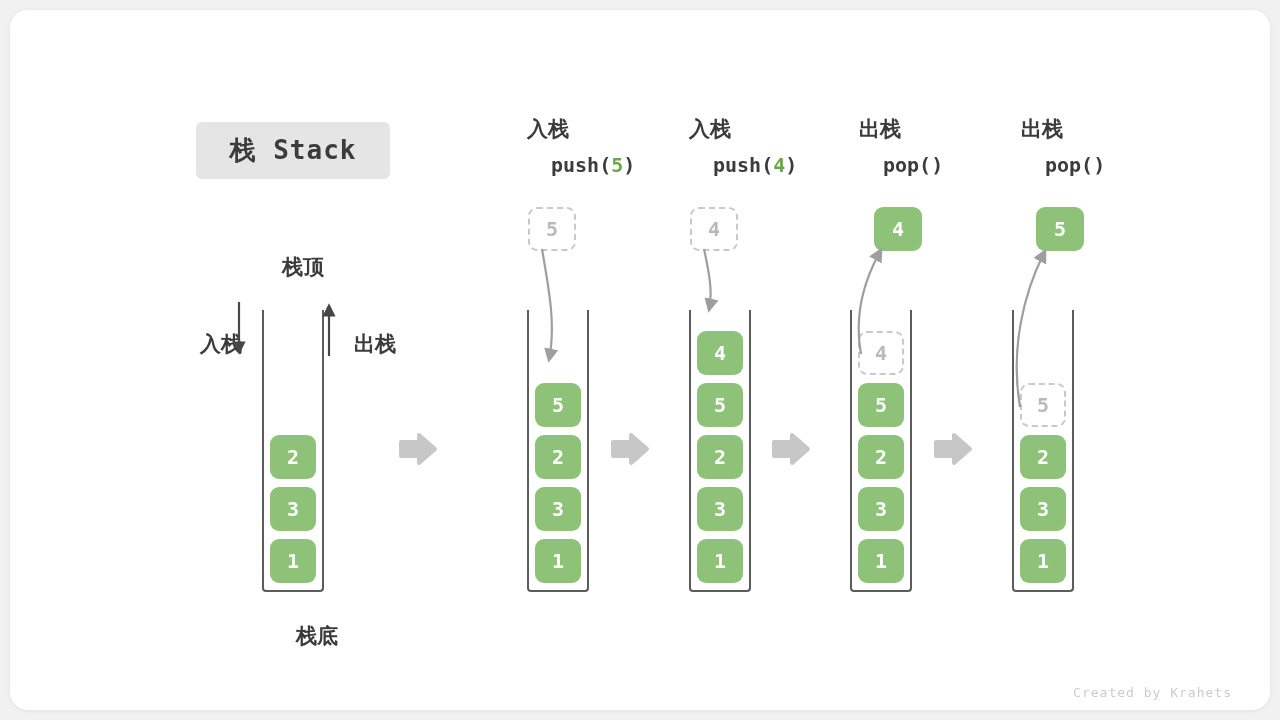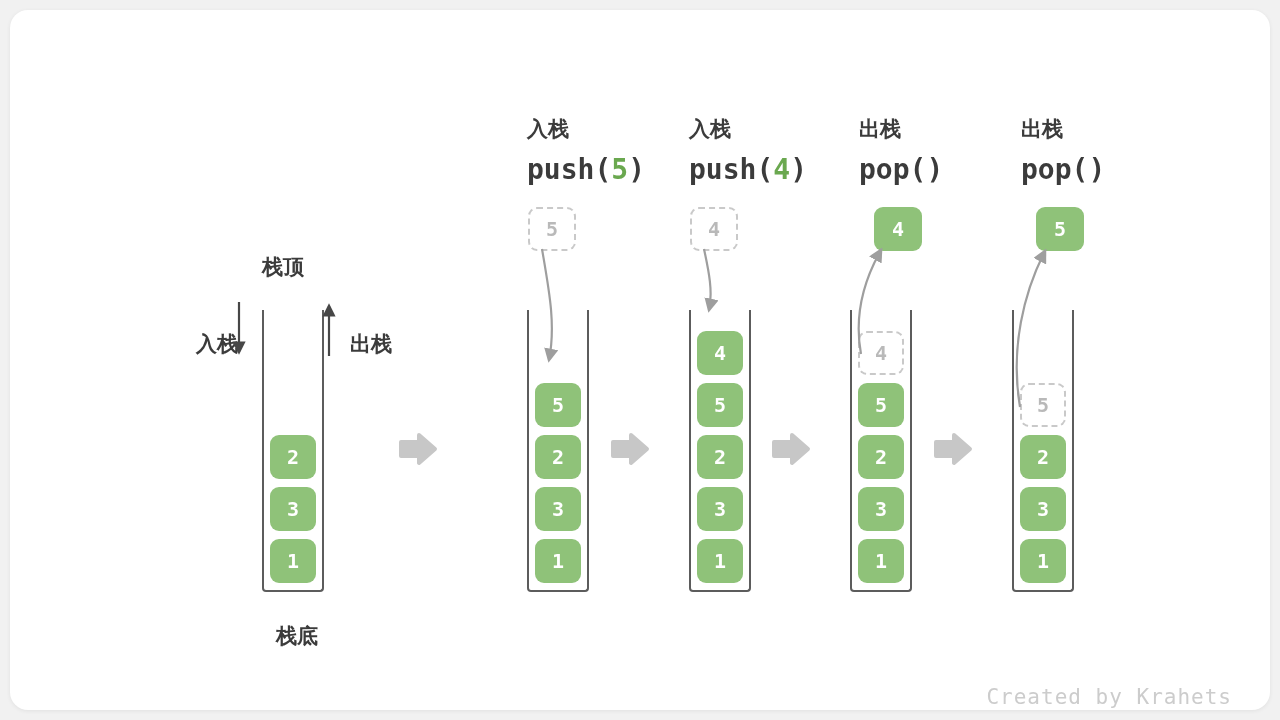--- a/index.html
+++ b/index.html
@@ -9,50 +9,51 @@
   }
   *{margin:0;padding:0;box-sizing:border-box;}
   html,body{width:1280px;height:720px;background:#f1f1f1;font-family:"Liberation Sans","DejaVu Sans",sans-serif;}
   .canvas{position:relative;width:1280px;height:720px;}
   .card{position:absolute;left:10px;top:10px;width:1260px;height:700px;background:#ffffff;
         border-radius:18px;box-shadow:0 1px 4px rgba(0,0,0,.07);}
   .titlebox{position:absolute;left:186px;top:112px;width:194px;height:57px;background:var(--title-bg);
         border-radius:6px;display:flex;align-items:center;justify-content:center;
         font-family:"DejaVu Sans Mono","DejaVu Sans",monospace;font-size:26px;font-weight:700;
         color:var(--text);letter-spacing:1px;}
-  .lbl{position:absolute;font-size:21px;font-weight:700;color:var(--text);text-align:left;}
+  .lbl{position:absolute;font-size:21px;font-weight:700;color:var(--text);text-align:right;}
   .stack{position:absolute;top:300px;width:62px;height:282px;background:#fff;
         border-left:2.5px solid var(--wall);border-right:2.5px solid var(--wall);
         border-bottom:2.5px solid var(--wall);border-radius:0 0 4px 4px;
         display:flex;flex-direction:column;justify-content:flex-end;align-items:center;
         gap:8px;padding-bottom:7px;}
   .cell{width:46px;height:44px;border-radius:9px;background:var(--green);color:#fff;
         display:flex;align-items:center;justify-content:center;flex:0 0 auto;
         font-family:"DejaVu Sans Mono",monospace;font-size:20px;font-weight:600;}
   .cell.dashed{background:#fff;border:2.5px dashed var(--dashed-border);color:var(--dashed-text);}
   .float-box{position:absolute;top:197px;width:48px;height:44px;border-radius:9px;
         display:flex;align-items:center;justify-content:center;
         font-family:"DejaVu Sans Mono",monospace;font-size:20px;font-weight:600;}
   .float-box.solid{background:var(--green);color:#fff;}
   .float-box.dashed{background:#fff;border:2.5px dashed var(--dashed-border);color:var(--dashed-text);}
   .step-label{position:absolute;top:108px;}
   .step-label .action{font-size:21px;font-weight:700;color:var(--text);line-height:1;}
-  .step-label .code{margin-top:14px;font-family:"DejaVu Sans Mono",monospace;font-size:28px;
-        font-weight:600;color:var(--text);line-height:1.2;}
+  .step-label .code{margin-top:14px;font-family:"DejaVu Sans Mono",monospace;font-size:20px;
+        font-weight:600;color:var(--text);line-height:1.2;margin-left:24px;}
   .step-label .code .arg{color:var(--green-dark);font-weight:700;}
   .credit{position:absolute;right:38px;top:675px;font-family:"DejaVu Sans Mono",monospace;
-        font-size:21px;color:var(--credit-text);letter-spacing:1px;}
+        font-size:13px;color:var(--credit-text);letter-spacing:1px;}
   .overlay{position:absolute;left:0;top:0;width:1280px;height:720px;pointer-events:none;}
 </style>
 </head>
 <body>
 
 <div class="canvas">
   <div class="card">
 
+    <div class="titlebox">栈 Stack</div>
 
     <div class="lbl" style="left:252px;top:243px;width:62px;">栈顶</div>
     <div class="lbl" style="left:266px;top:612px;width:62px;">栈底</div>
     <div class="lbl" style="left:186px;top:320px;width:46px;">入栈</div>
     <div class="lbl" style="left:340px;top:320px;width:46px;">出栈</div>
 
     <div class="stack" style="left:252px">
       <div class="cell">2</div>
       <div class="cell">3</div>
       <div class="cell">1</div>

